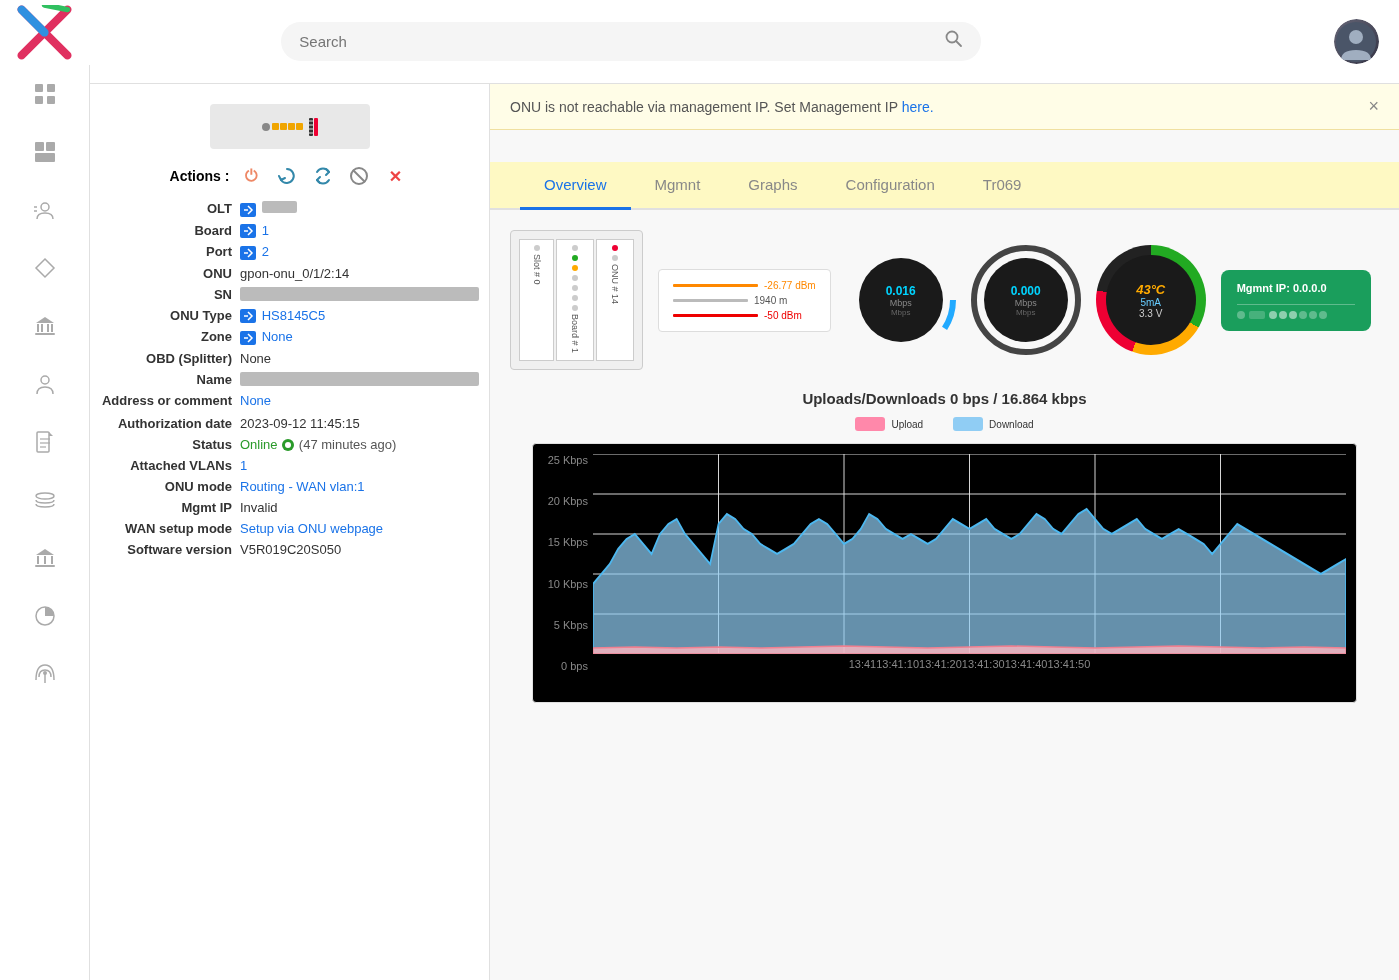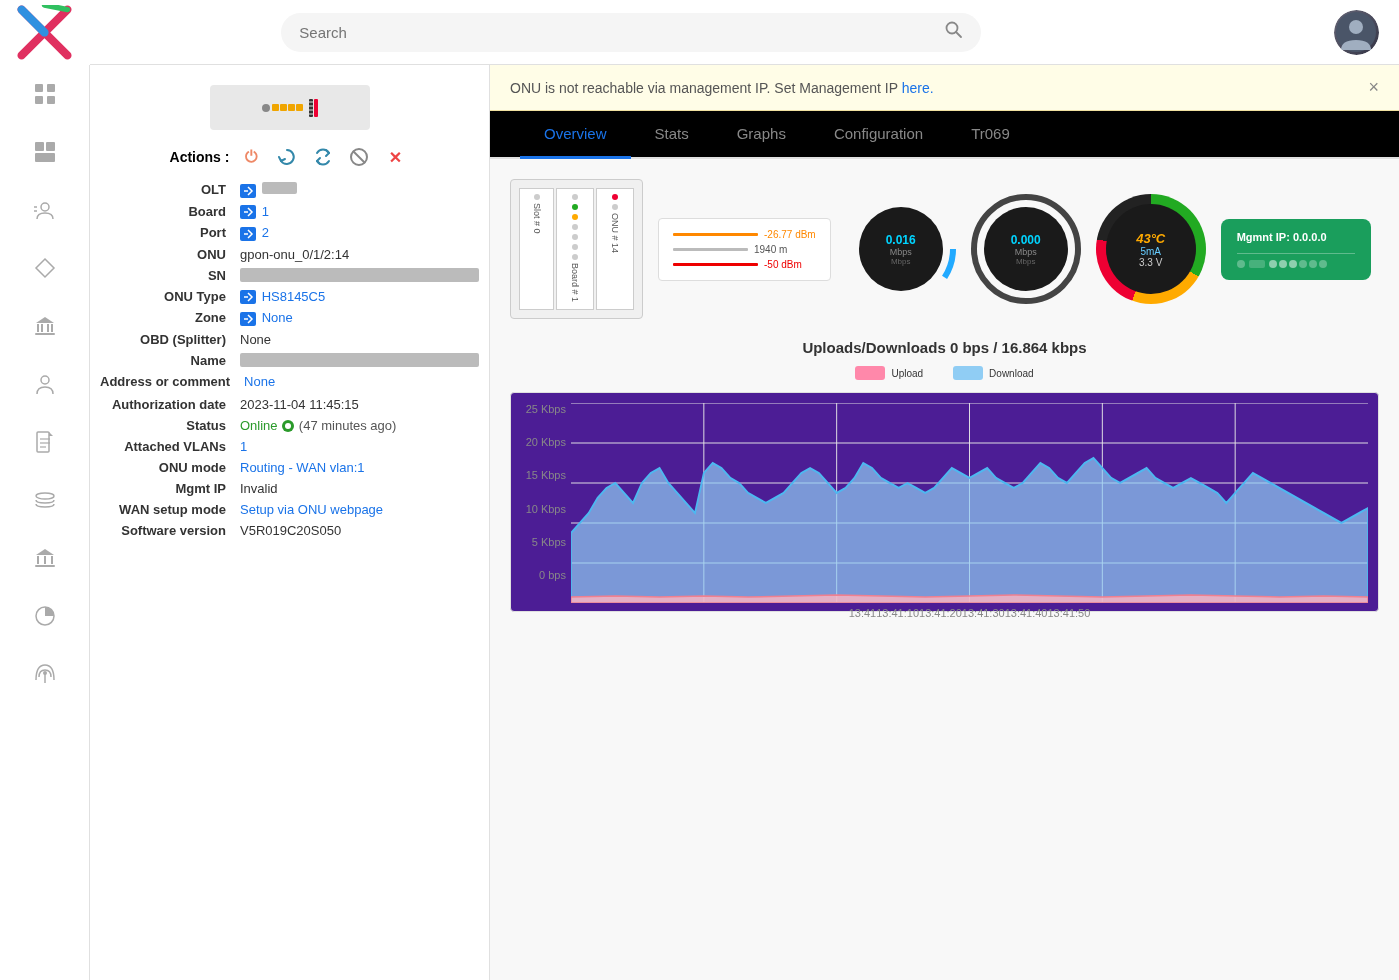--- a/index.html
+++ b/index.html
@@ -43,21 +43,21 @@
     
     .main-wrapper {
       flex: 1;
       display: flex;
       flex-direction: column;
       overflow: hidden;
     }
 
     
     .topbar {
-      height: 65px;
+      height: 84px;
       background: #fff;
       border-bottom: 1px solid #e0e0e0;
       display: flex;
       align-items: center;
       padding: 0 20px;
       gap: 10px;
     }
     .search-container {
       flex: 1;
       display: flex;
@@ -169,21 +169,21 @@
     .info-row {
       display: flex;
       padding: 3px 0;
       align-items: flex-start;
     }
     .info-label {
       text-align: right;
       font-weight: bold;
       color: #333;
       min-width: 140px;
-      padding-right: 14px;
+      padding-right: 8px;
       flex-shrink: 0;
     }
     .info-value {
       color: #333;
       flex: 1;
     }
     .info-value.link { color: #1a73e8; text-decoration: none; cursor: pointer; }
     .info-value.blurred {
       background: #bbb;
       color: transparent;
@@ -209,25 +209,26 @@
       align-items: center;
       justify-content: space-between;
       font-size: 14px;
       color: #555;
     }
     .warning-link { color: #1a73e8; cursor: pointer; }
     .warning-close { cursor: pointer; color: #888; font-size: 18px; }
 
     
     .tabs-row {
-      background: #000000;
+      background: #fef9c3;
       border-bottom: 2px solid #e0e0e0;
       display: flex;
       gap: 0;
       padding: 0 30px;
+      margin-top: 32px;
     }
     .tab {
       padding: 14px 24px;
       font-size: 15px;
       color: #888;
       cursor: pointer;
       border-bottom: 3px solid transparent;
       margin-bottom: -2px;
     }
     .tab.active {
@@ -317,27 +318,27 @@
     .legend-color {
       width: 30px;
       height: 14px;
       border-radius: 3px;
     }
     .legend-color.upload { background: #f8a; }
     .legend-color.download { background: #90cdf4; }
 
     
     .chart-container {
-      background: #4c1d95;
+      background: #000000;
       border: 1px solid #e0e0e0;
       border-radius: 4px;
       padding: 10px 0 10px 60px;
       position: relative;
-      height: 220px;
-      margin: 0 0;
+      height: 260px;
+      margin: 0 22px;
     }
     .chart-y-labels {
       position: absolute;
       left: 5px;
       top: 10px;
       bottom: 30px;
       display: flex;
       flex-direction: column;
       justify-content: space-between;
       font-size: 11px;
@@ -632,21 +633,21 @@
           <span class="info-value blurred" style="background:#bbb;height:14px;width:80px;display:inline-block;border-radius:2px;"></span>
         </div>
 
         <div class="info-row">
           <span class="info-label" style="line-height:1.3;">Address or comment</span>
           <span class="info-value link">None</span>
         </div>
 
         <div class="info-row">
           <span class="info-label">Authorization date</span>
-          <span class="info-value">2023-11-04 11:45:15</span>
+          <span class="info-value">2023-09-12 11:45:15</span>
         </div>
 
         <div class="info-row">
           <span class="info-label">Status</span>
           <span class="info-value">
             <span style="color:#2a9a2a;">Online </span>
             <svg width="14" height="14" viewBox="0 0 14 14" style="vertical-align:middle;">
                 <circle cx="7" cy="7" r="6" fill="#2a9a2a"></circle>
                 <circle cx="7" cy="7" r="3" fill="#fff"></circle>
               </svg>
@@ -688,21 +689,21 @@
       <div class="warning-banner">
         <div>
           <span>ONU is not reachable via management IP. Set Management IP </span>
           <span class="warning-link">here.</span>
         </div>
         <span class="warning-close">×</span>
       </div>
 
       <div class="tabs-row">
         <div class="tab active">Overview</div>
-        <div class="tab">Stats</div>
+        <div class="tab">Mgmnt</div>
         <div class="tab">Graphs</div>
         <div class="tab">Configuration</div>
         <div class="tab">Tr069</div>
       </div>
 
       <div class="overview-content">
 
         <div class="gauges-row">
 
           <div class="onu-diagram">

